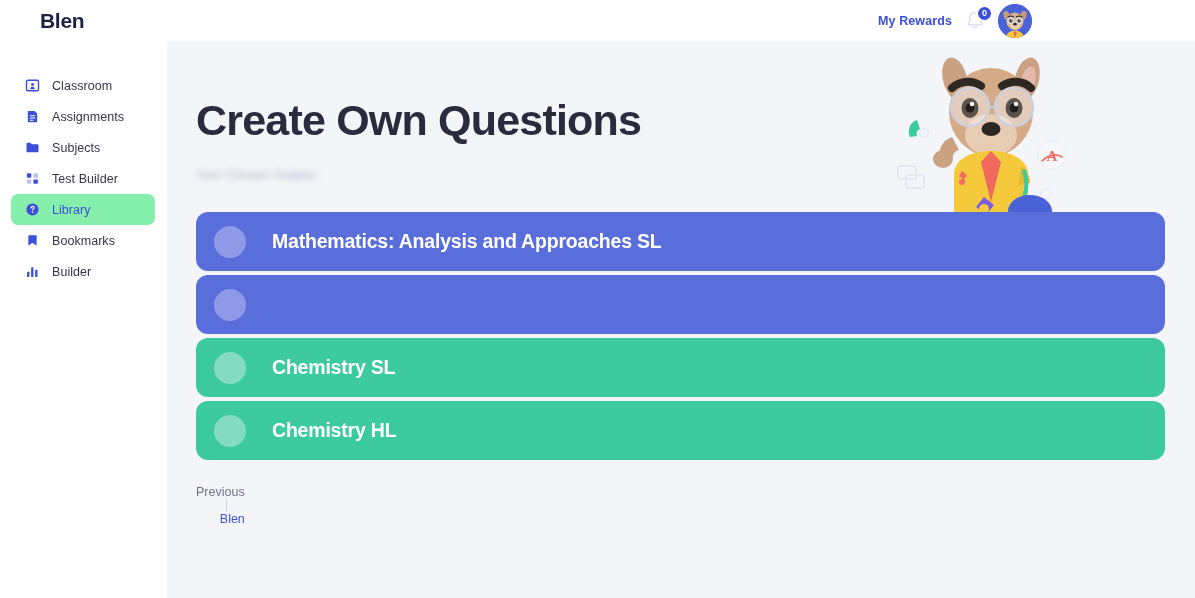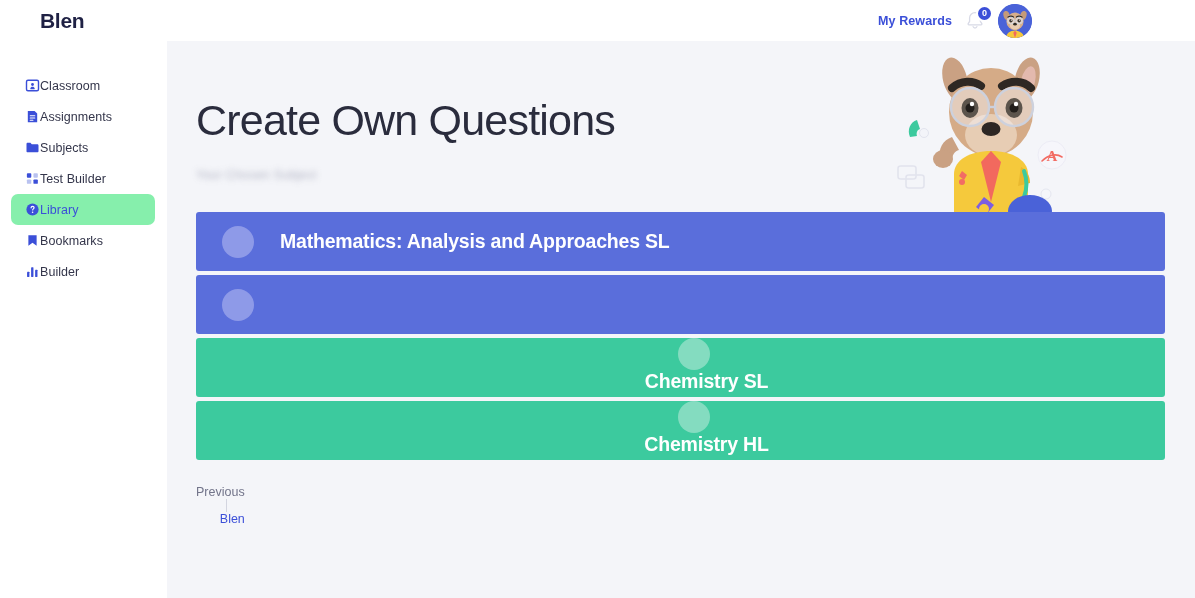--- a/index.html
+++ b/index.html
@@ -109,21 +109,21 @@
   }
 
   .nav-item {
     display: flex;
     align-items: center;
     height: 31px;
     margin: 0 12px 0 11px;
     padding-left: 13px;
     border-radius: 7px;
     cursor: pointer;
-    gap: 0;
+    gap: 12px;
   }
   .nav-item + .nav-item { margin-top: 0px; }
 
   .nav-item.active {
     background: #86efac;
   }
 
   .nav-icon {
     width: 16px;
     height: 16px;
@@ -158,21 +158,21 @@
     height: 557px;
     background: #f4f5f9;
     overflow: hidden;
   }
 
   .page-title {
     position: absolute;
     left: 29px;
     top: 57px;
     font-size: 43px;
-    font-weight: 400;
+    font-weight: 700;
     letter-spacing: -0.8px;
     color: #2a2c3d;
     line-height: 1.05;
     white-space: nowrap;
   }
 
   .page-subtitle {
     position: absolute;
     left: 29px;
     top: 127px;
@@ -200,30 +200,30 @@
   .cards {
     position: absolute;
     left: 29px;
     top: 171px;
     width: 969px;
   }
 
   .subject-card {
     position: relative;
     height: 59px;
-    border-radius: 3px;
+    border-radius: 12px;
     display: flex;
     align-items: center;
     margin-bottom: 4px;
     cursor: pointer;
-    padding-left: 26px;
+    padding-left: 18px;
   }
 
   .card-blue  { background: #5a6edb; }
-  .card-green { background: #3cca9e; flex-direction: column; }
+  .card-green { background: #3cca9e; }
 
   .card-avatar {
     width: 32px;
     height: 32px;
     border-radius: 50%;
     flex: 0 0 32px;
   }
   .card-blue  .card-avatar { background: #8e9ae8; }
   .card-green .card-avatar { background: #84dcc0; }
 

